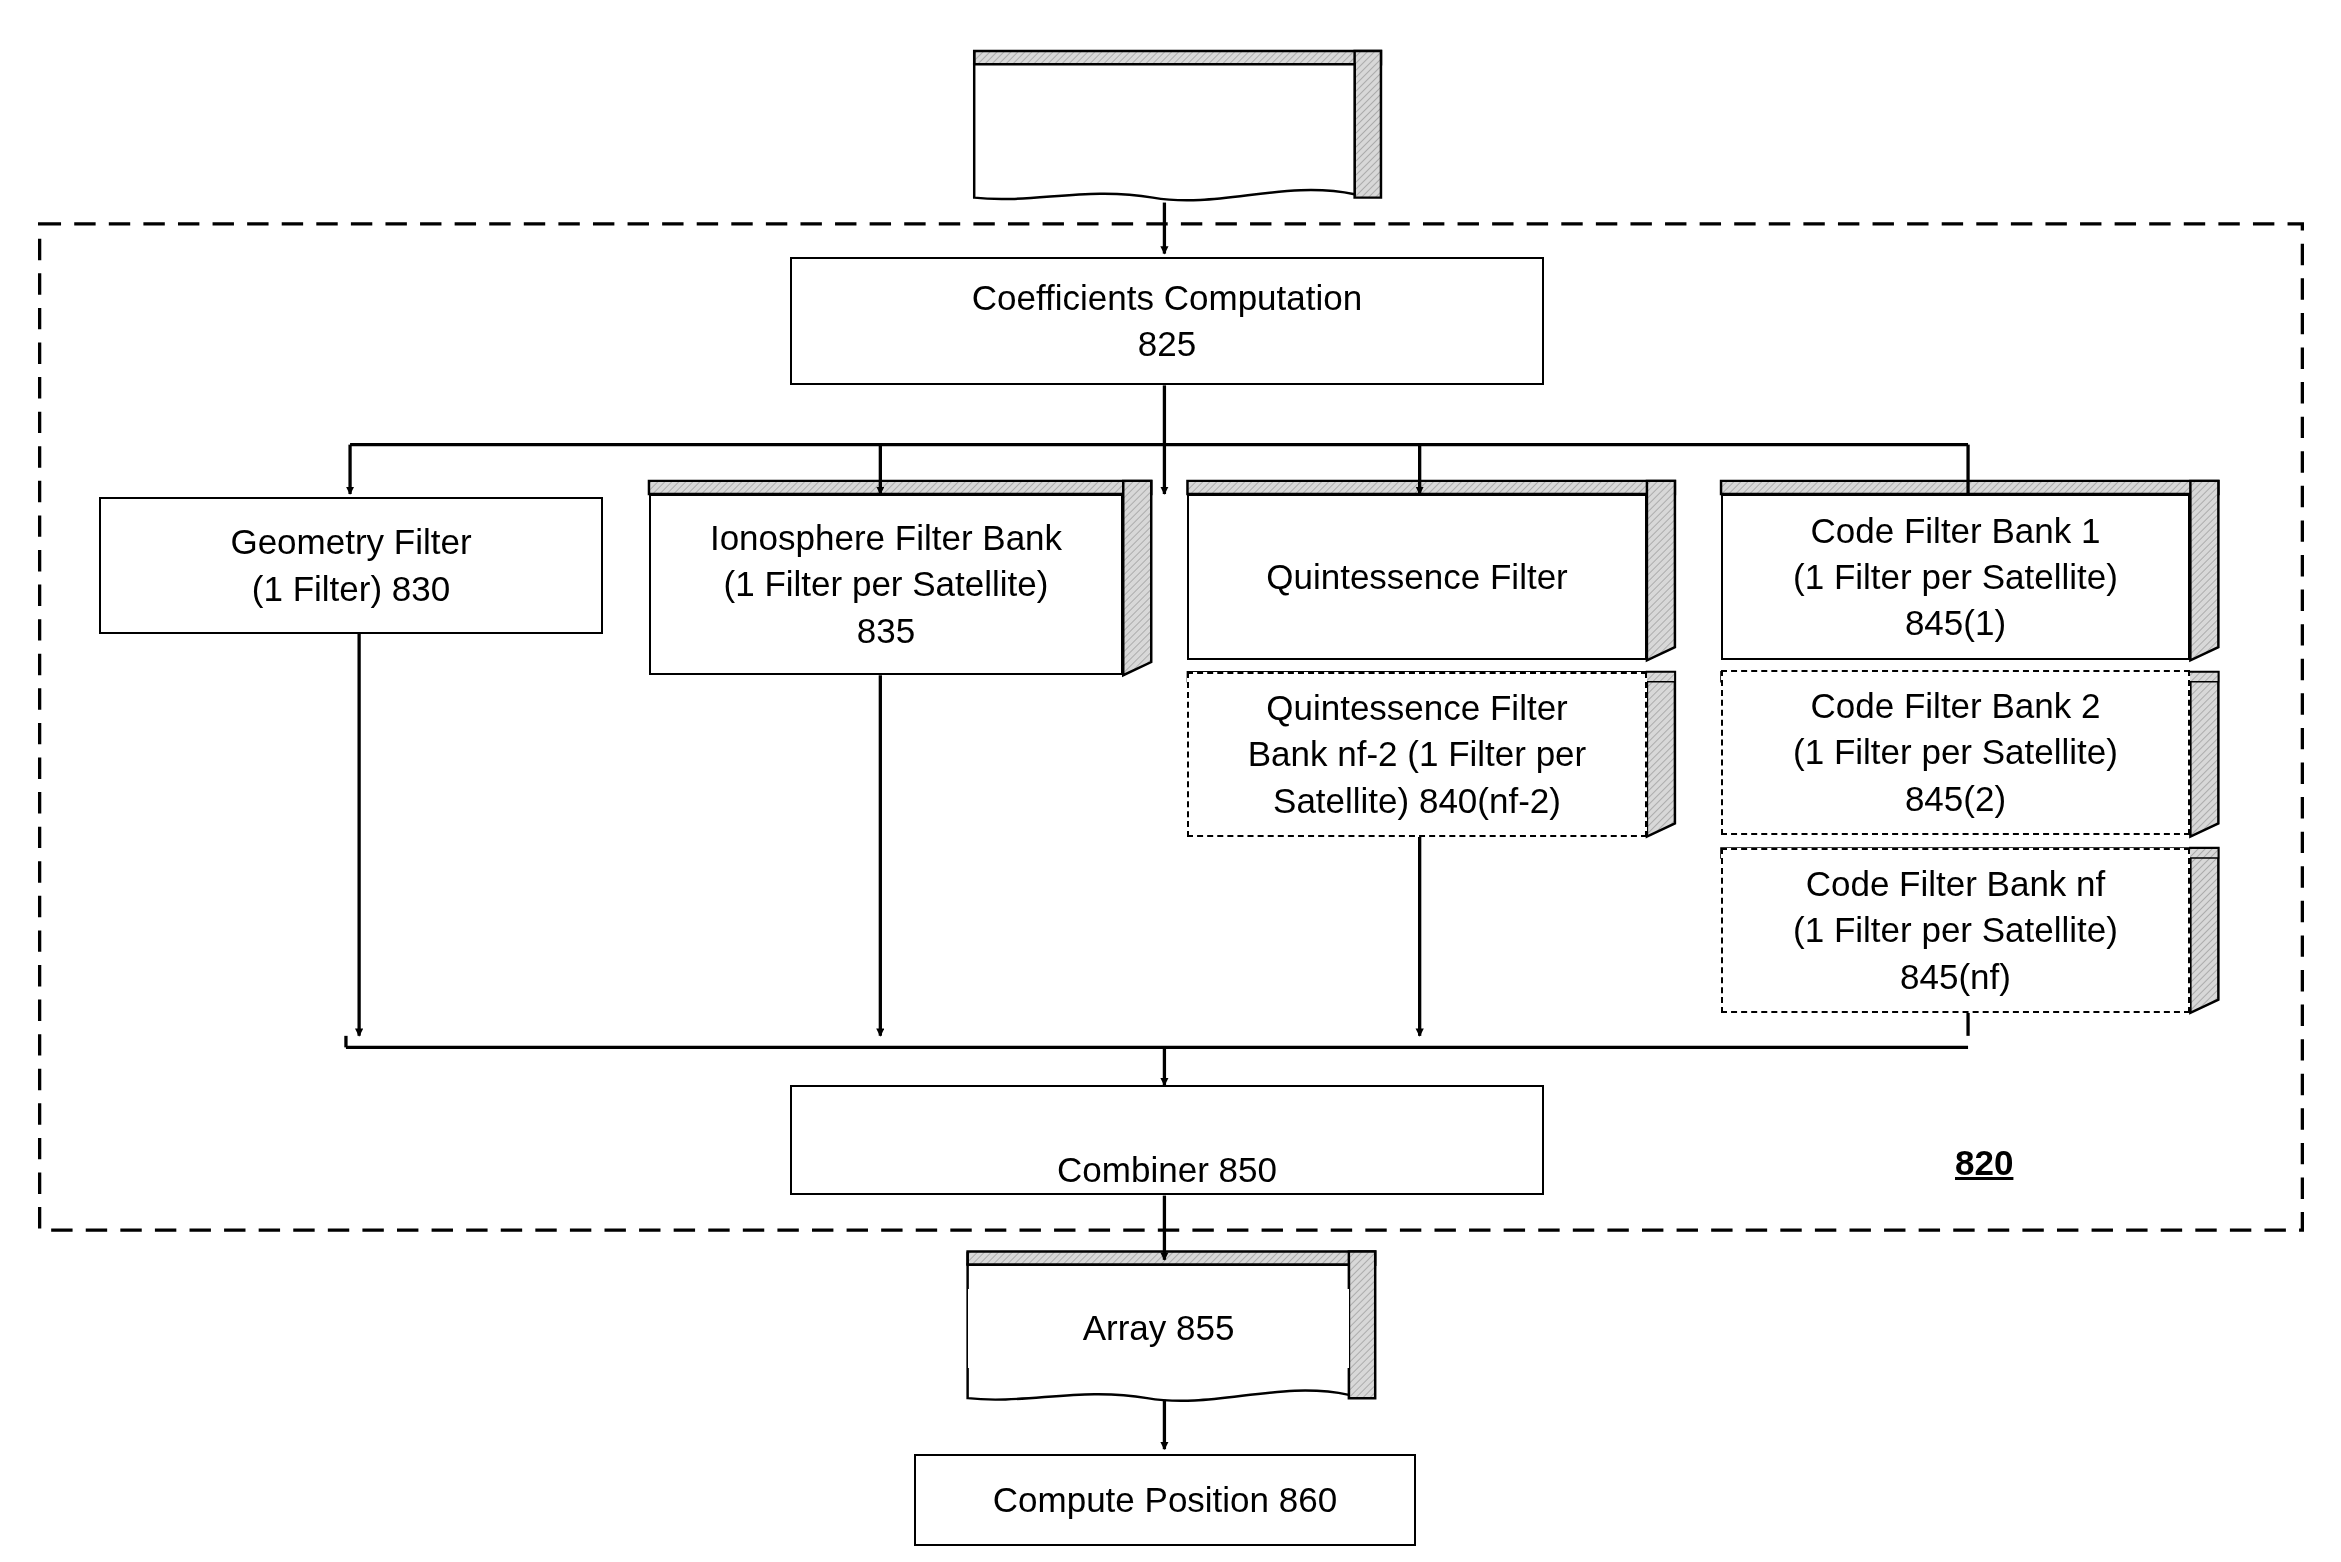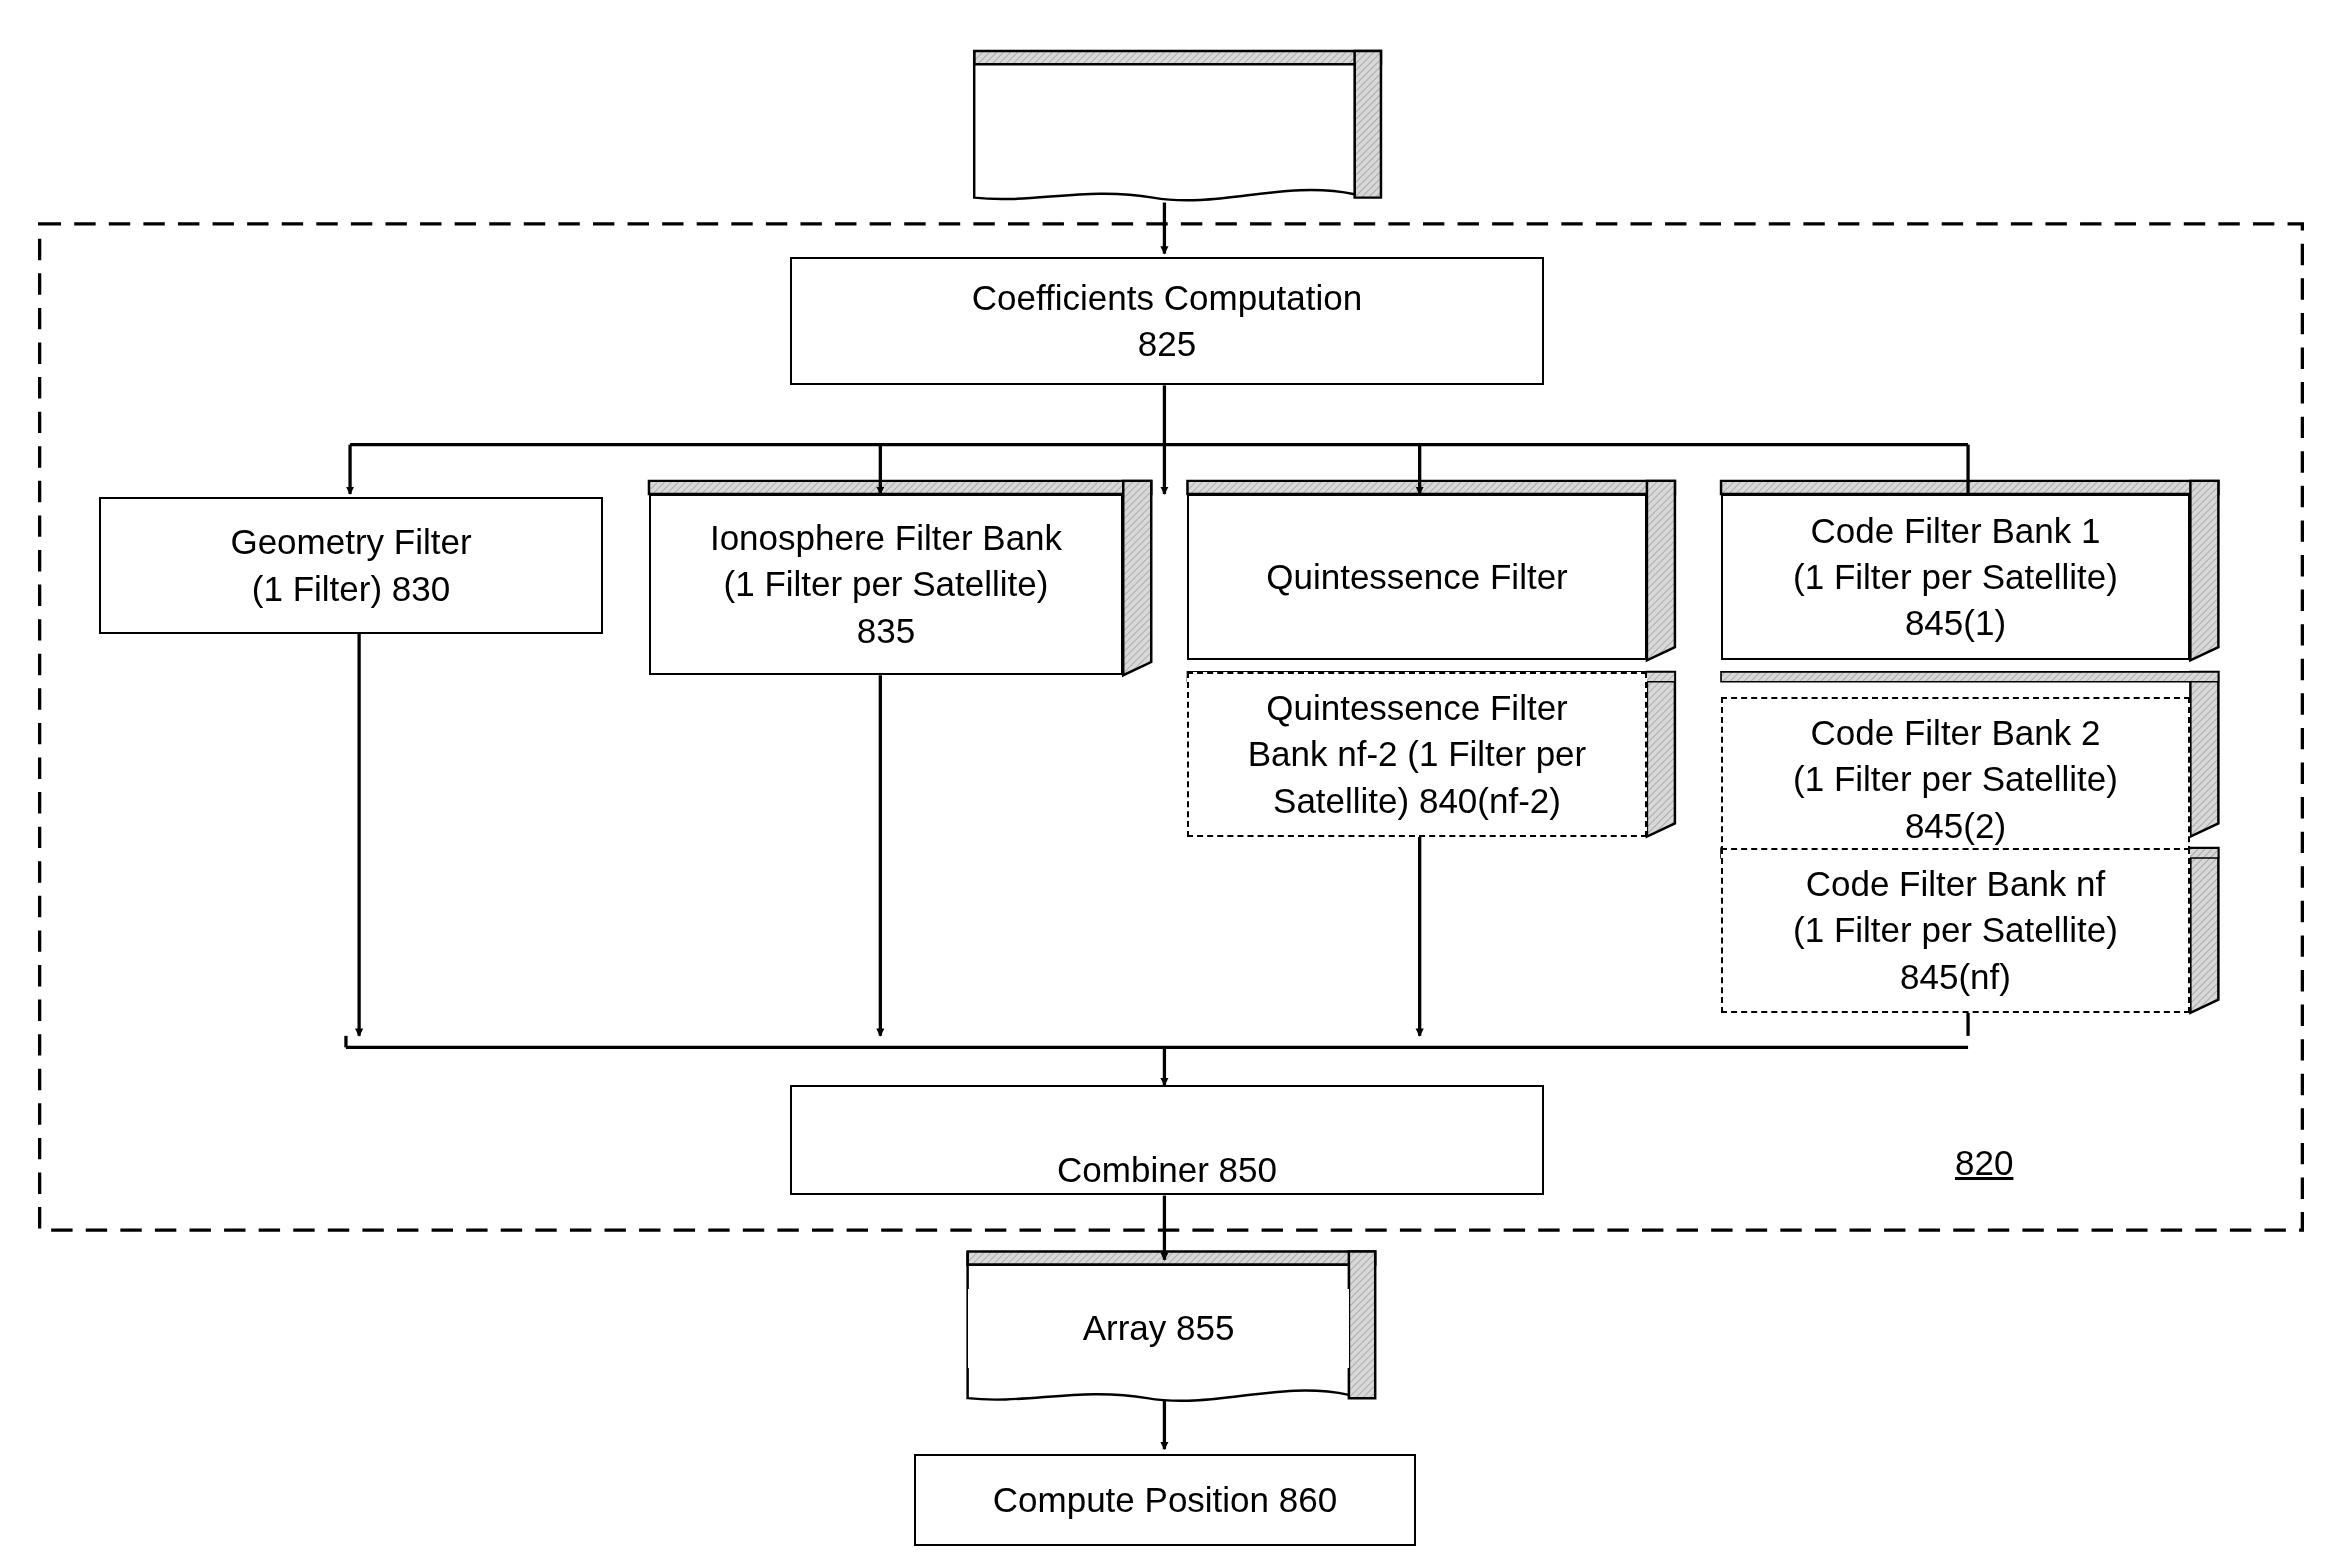--- a/index.html
+++ b/index.html
@@ -44,21 +44,21 @@
     border: 2.5px solid #000;
   }
   .box-dashed {
     border: 2.5px dashed #000;
   }
   .label-plain {
     position: absolute;
     color: #000;
   }
   .ital { }
-  .underline { text-decoration: underline; }
+  .underline { text-decoration: underline; font-weight: bold; }
   .t42 { font-size: 35px; }
 </style>
 </head>
 <body>
 
 <div id="canvas">
 
   <svg class="svg-layer" viewBox="0 0 2844 1897">
     <defs>
       <marker id="arrow" markerWidth="14" markerHeight="14" refX="9" refY="5" orient="auto" markerUnits="userSpaceOnUse">
@@ -184,21 +184,21 @@
   </div>
 
   <div class="node box t42" style="left:1721px; top:494px; width:469px; height:166px;">
     <div class="inner">
       <div>Code Filter Bank 1</div>
       <div>(1 Filter per Satellite)</div>
       <div>845(1)</div>
     </div>
   </div>
 
-  <div class="node box-dashed t42" style="left:1721px; top:697px; width:469px; height:165px; border-width:2.5px;">
+  <div class="node box-dashed t42" style="left:1721px; top:670px; width:469px; height:165px; border-width:2.5px;">
     <div class="inner">
       <div>Code Filter Bank 2</div>
       <div>(1 Filter per Satellite)</div>
       <div>845(2)</div>
     </div>
   </div>
 
   <div class="node box-dashed t42" style="left:1721px; top:848px; width:469px; height:165px; border-width:2.5px;">
     <div class="inner">
       <div><span>Code Filter Bank </span><span class="ital">nf</span></div>

